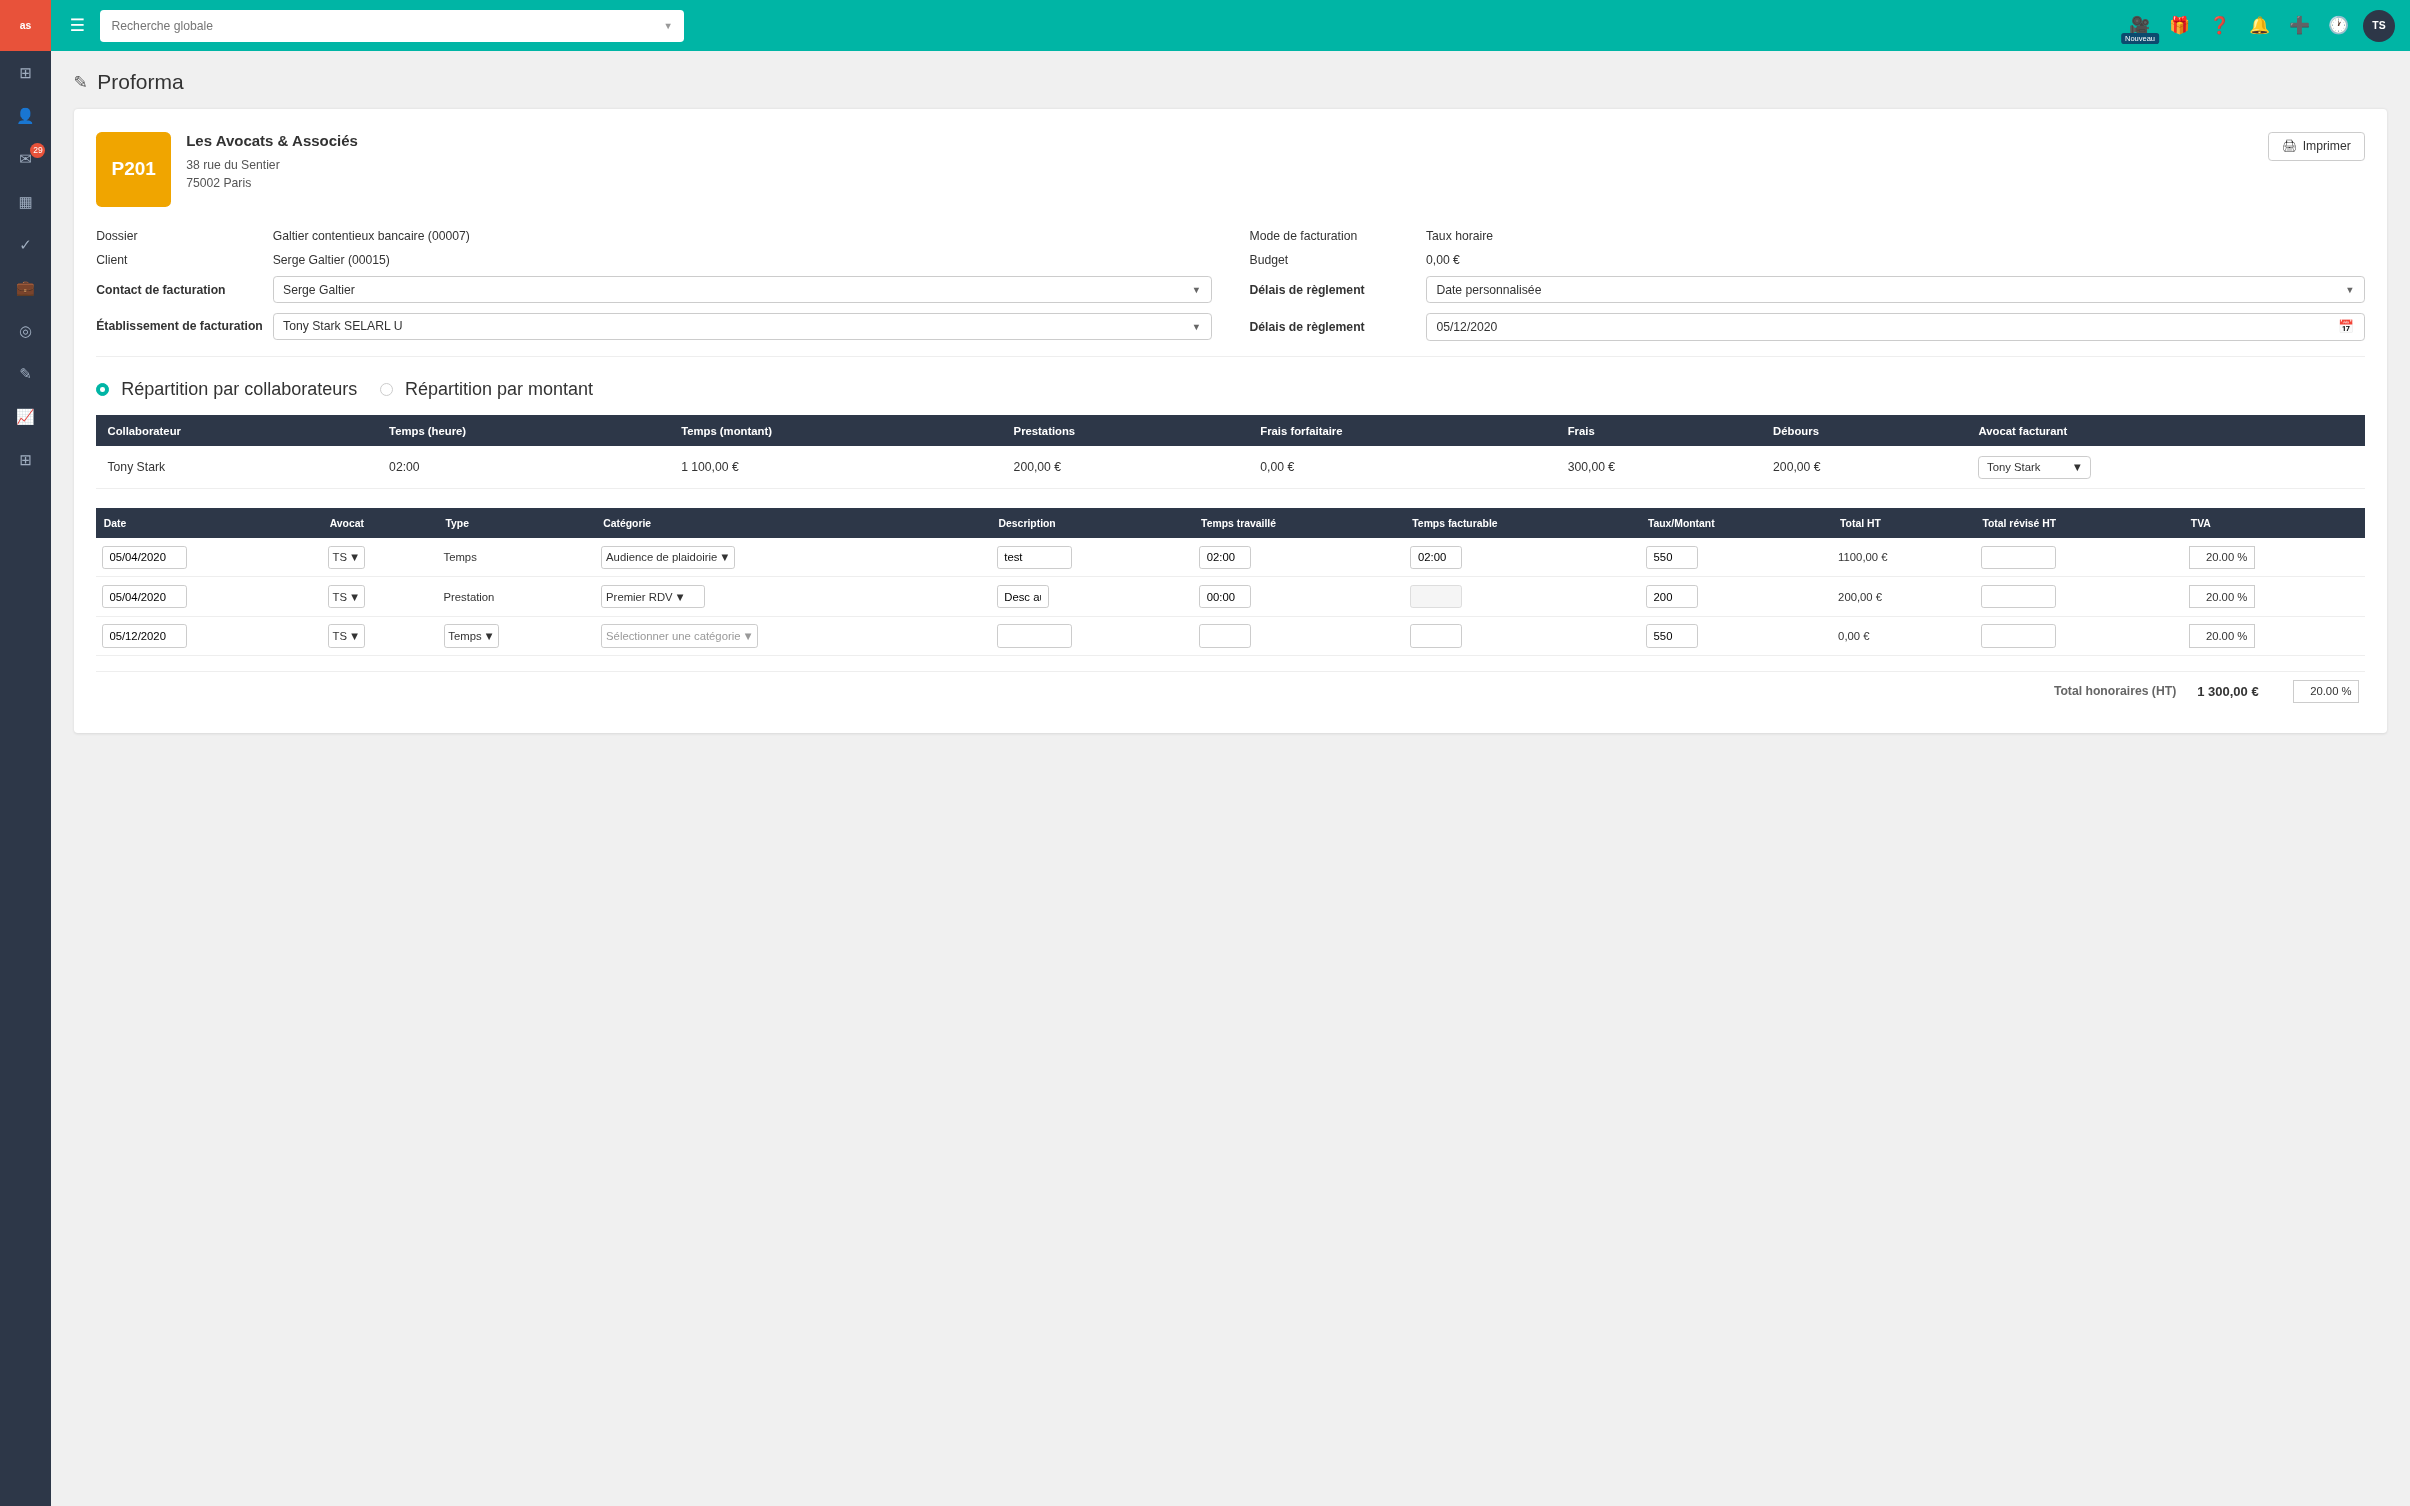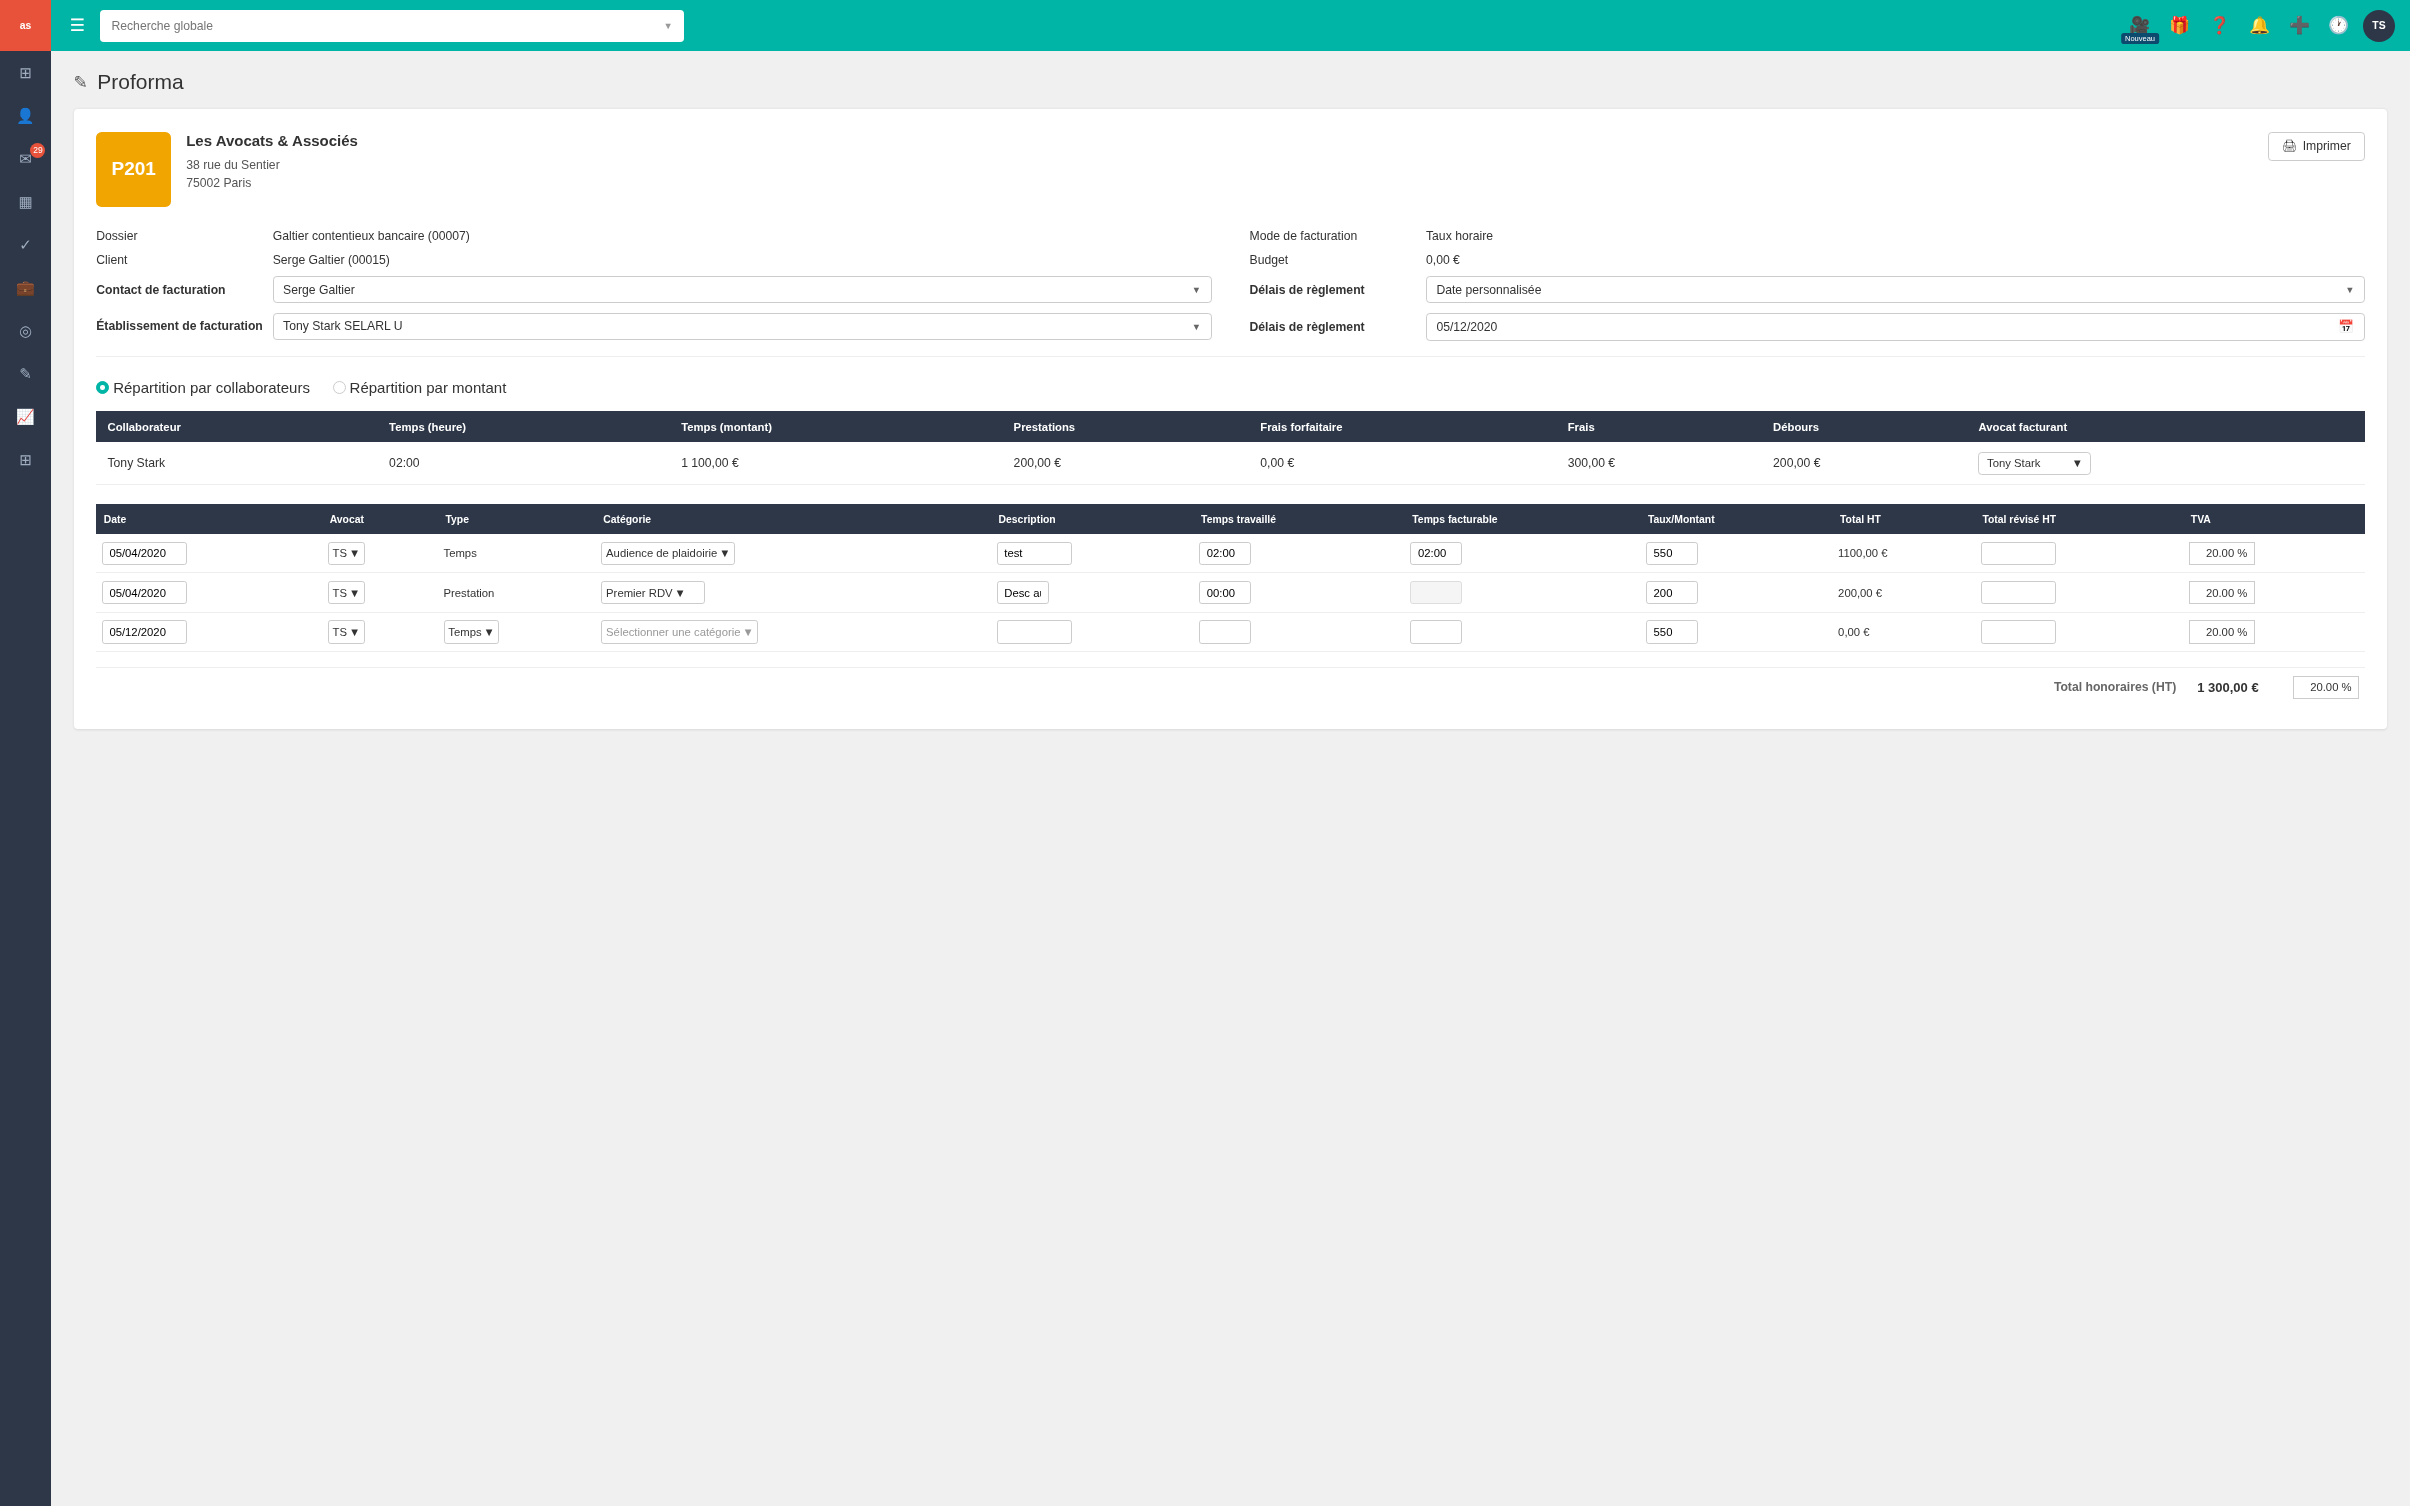--- a/index.html
+++ b/index.html
@@ -246,23 +246,23 @@
     
     .repartition-row {
       display: flex;
       align-items: center;
       gap: 22.6px;
       margin-bottom: 15px;
     }
     .radio-option {
       display: flex;
       align-items: center;
-      gap: 4px;
-      cursor: pointer;
-      font-size: 15px;
+      gap: 12px;
+      cursor: pointer;
+      font-size: 18px;
     }
     .radio-dot {
       width: 13px;
       height: 13px;
       border-radius: 50%;
       border: 1.9px solid #ccc;
       display: flex;
       align-items: center;
       justify-content: center;
     }

